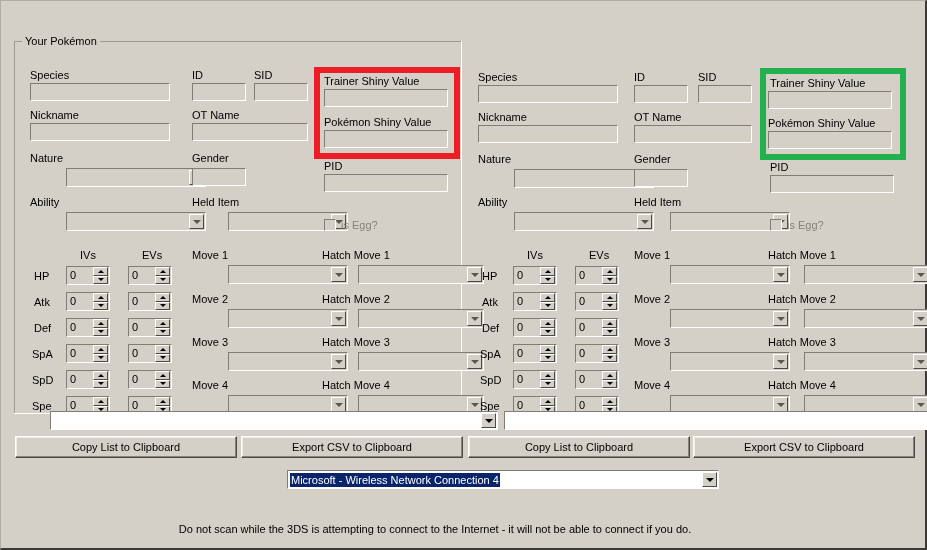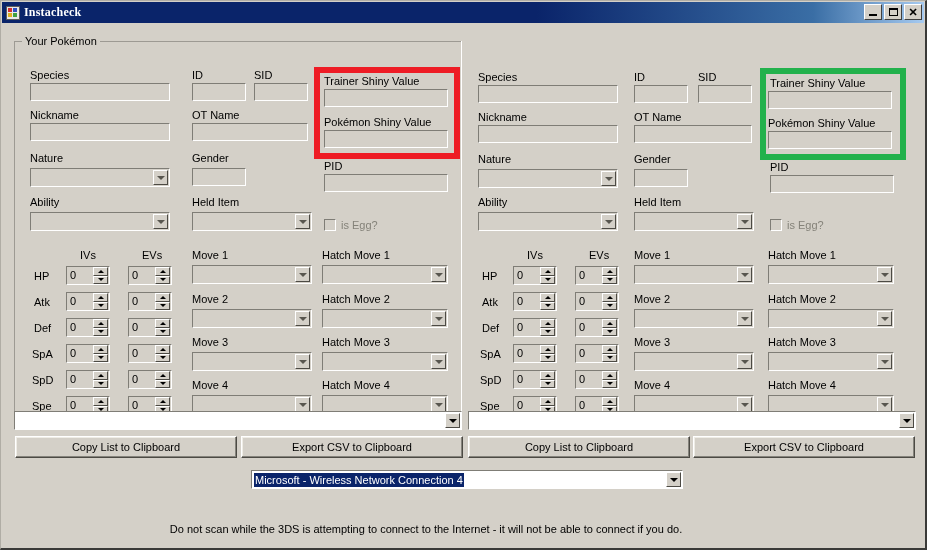--- a/index.html
+++ b/index.html
@@ -115,20 +115,21 @@
   }
 
   
   .cbox {
     position: absolute;
     background: #d4d0c8;
     border: 1px solid #7f7d76;
     border-right-color: #ffffff;
     border-bottom-color: #ffffff;
     height: 19px;
+    margin-left: 36px;
   }
   .cbox .arrowbtn {
     position: absolute; right: 1px; top: 1px;
     width: 15px; height: 15px;
     background: #d4d0c8;
     border-top: 1px solid #ffffff;
     border-left: 1px solid #ffffff;
     border-right: 1px solid #4c4a44;
     border-bottom: 1px solid #4c4a44;
     display: flex; align-items: center; justify-content: center;
@@ -234,40 +235,20 @@
     white-space: nowrap;
     color: #000;
     text-align: center;
   }
 </style>
 </head>
 <body>
 
 <div id="window">
 
-  <div id="titlebar">
-    <div id="title-icon">
-      <div class="q q1"></div>
-        <div class="q q2"></div>
-      <div class="q q3"></div>
-        <div class="q q4"></div>
-    </div>
-    <div id="title-text">Instacheck</div>
-    <div id="title-buttons">
-      <div class="tbtn">
-          <div class="min-g"></div>
-        </div>
-      <div class="tbtn">
-          <div class="max-g"></div>
-        </div>
-      <div class="tbtn">
-          <span class="close-g">✕</span>
-        </div>
-    </div>
-  </div>
 
   <div id="client">
 
     <div class="groupbox" style="left:12px; top:18px; width:448px; height:373px;">
       <div class="groupbox-inner"></div>
       <div class="gb-label">Your Pokémon</div>
     </div>
 
     <div class="flabel" style="left:28px; top:46px;">Species</div>
     <div class="tbox" style="left:28px; top:60px; width:140px;"></div>
@@ -793,16 +774,16 @@
     <div class="btn" style="left:691px; top:413px; width:222px; height:22px;">Export CSV to Clipboard</div>
 
     <div class="cbox cbox-white" style="left:249px; top:447px; width:432px; height:19px;">
       <div class="val sel">Microsoft - Wireless Network Connection 4</div>
       <div class="arrowbtn">
           <div class="arrow-dn on"></div>
         </div>
     </div>
 
 
-    <div class="note" style="left:3px; top:500px; width:842px;">Do not scan while the 3DS is attempting to connect to the Internet - it will not be able to connect if you do.</div>
+    <div class="note" style="left:12px; top:500px; width:842px;">Do not scan while the 3DS is attempting to connect to the Internet - it will not be able to connect if you do.</div>
 
   </div>
 </div>
 
 </body></html>

